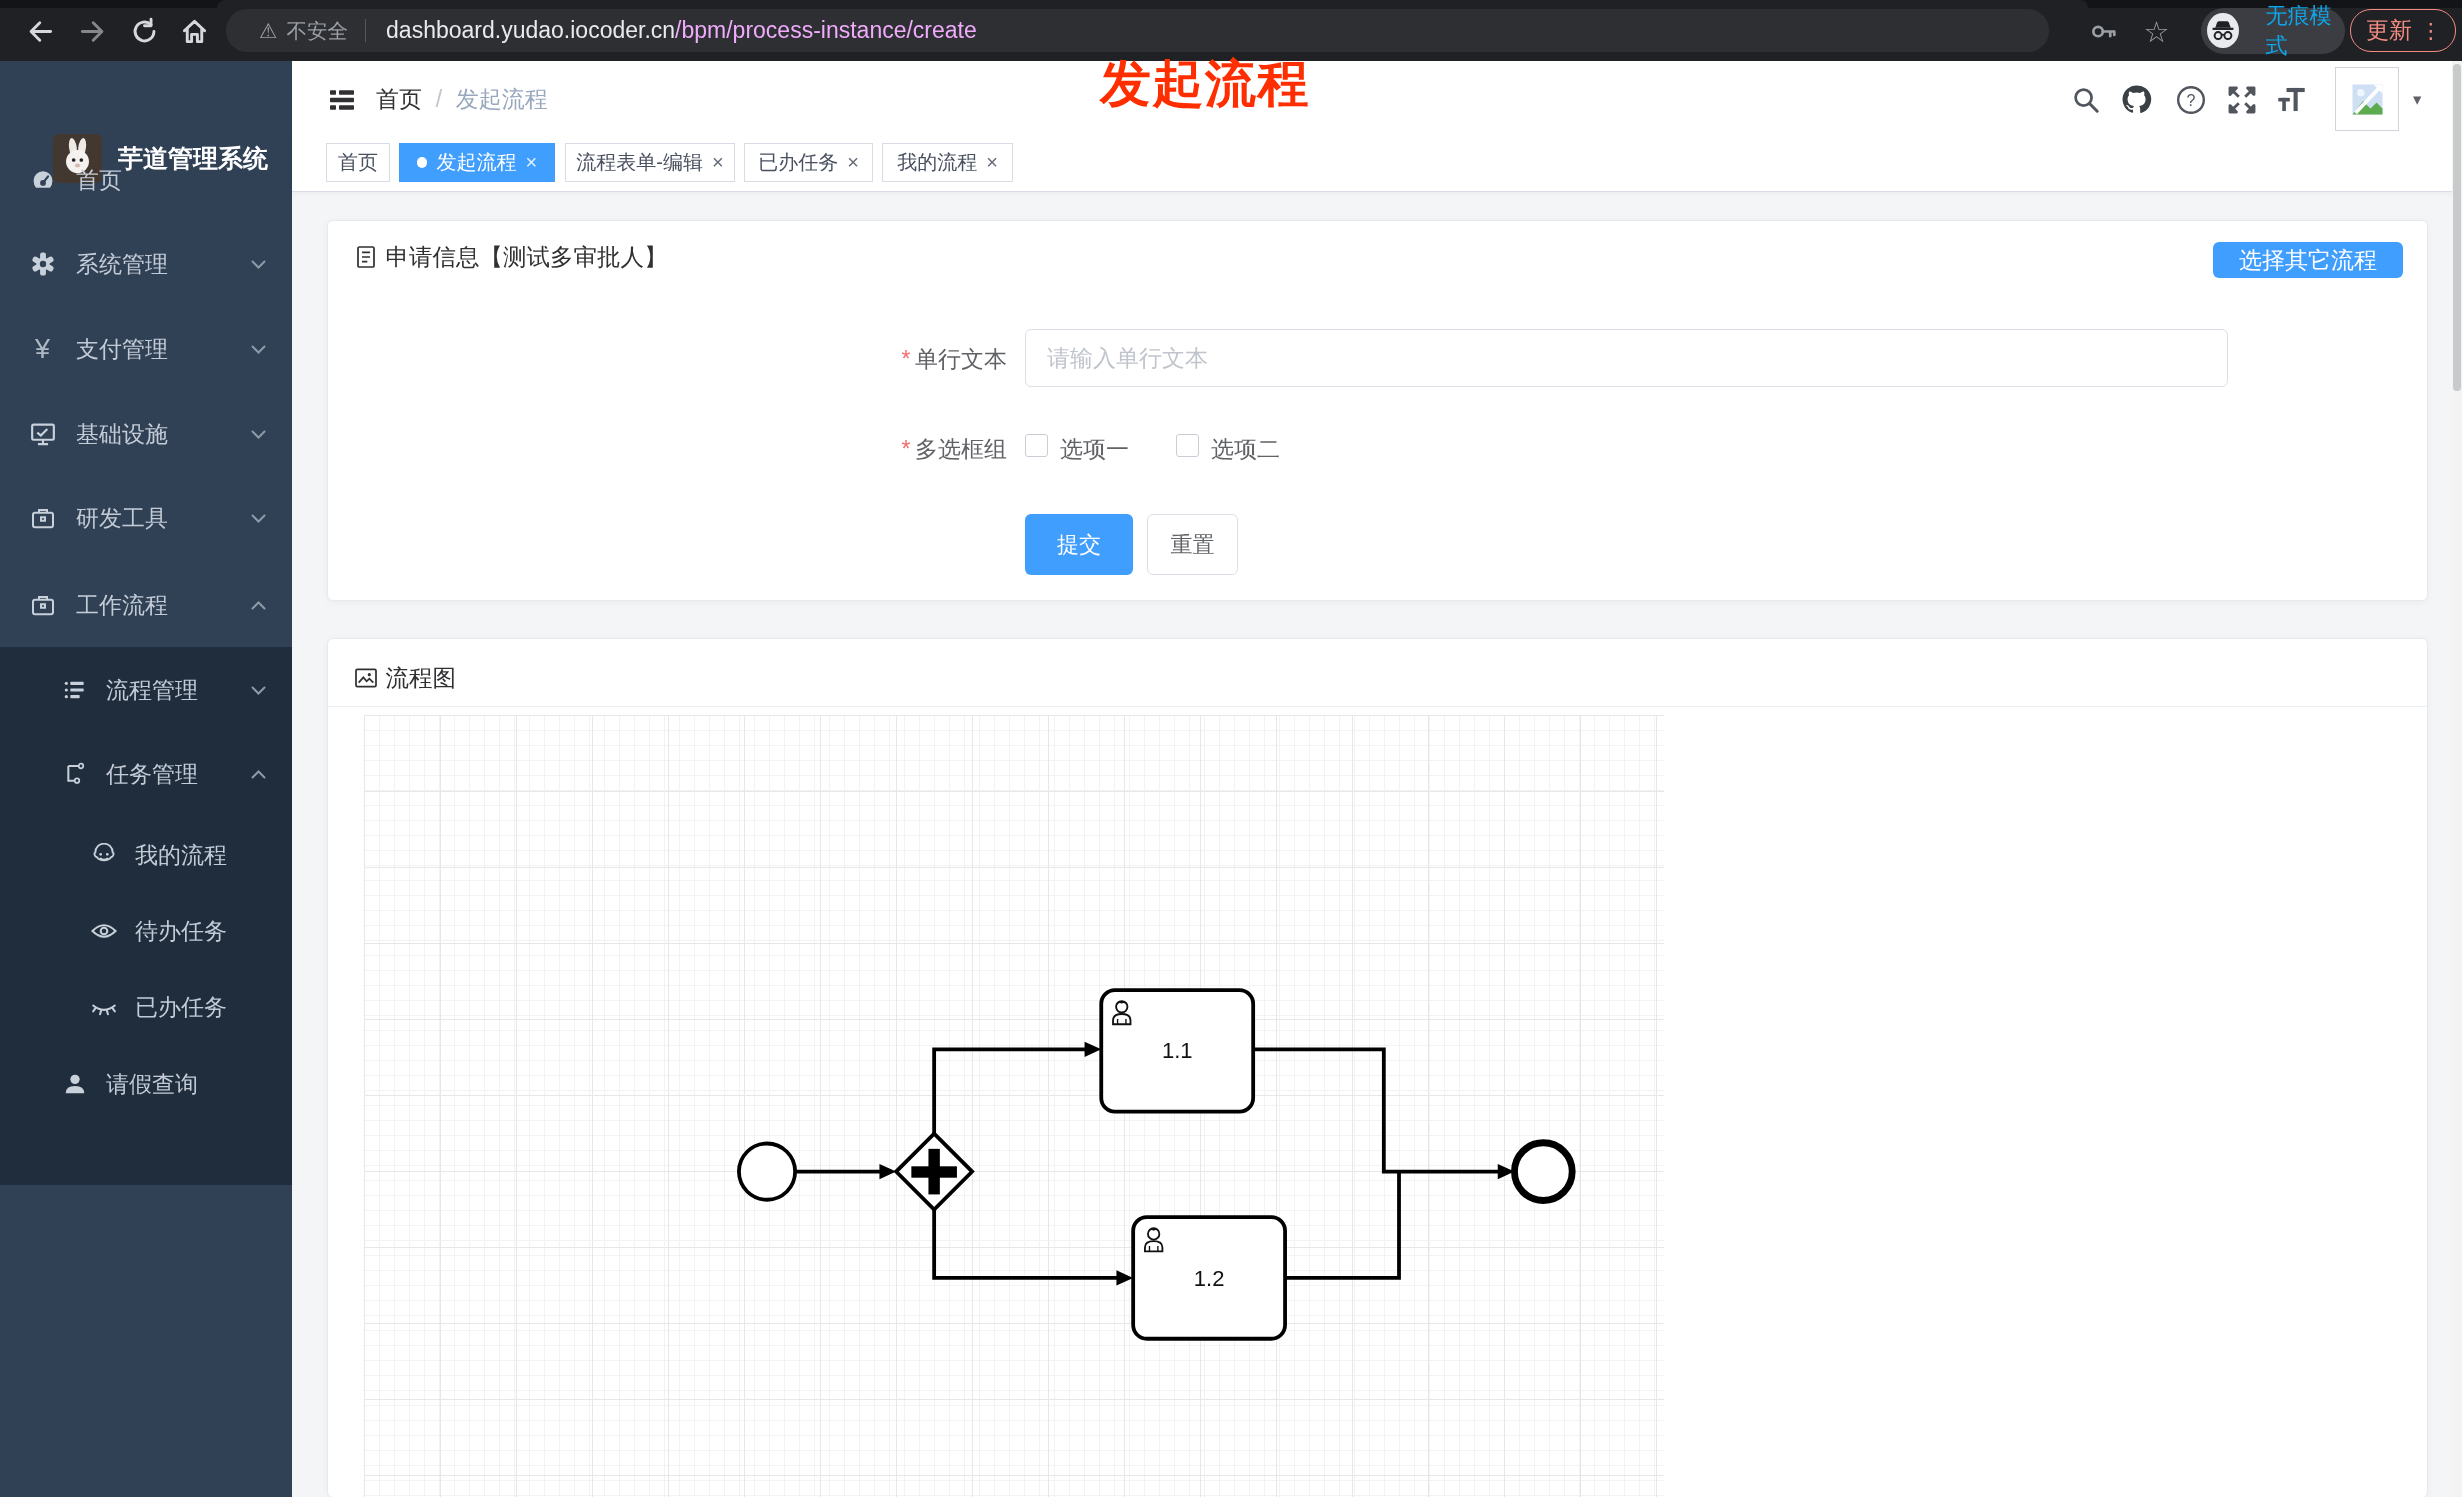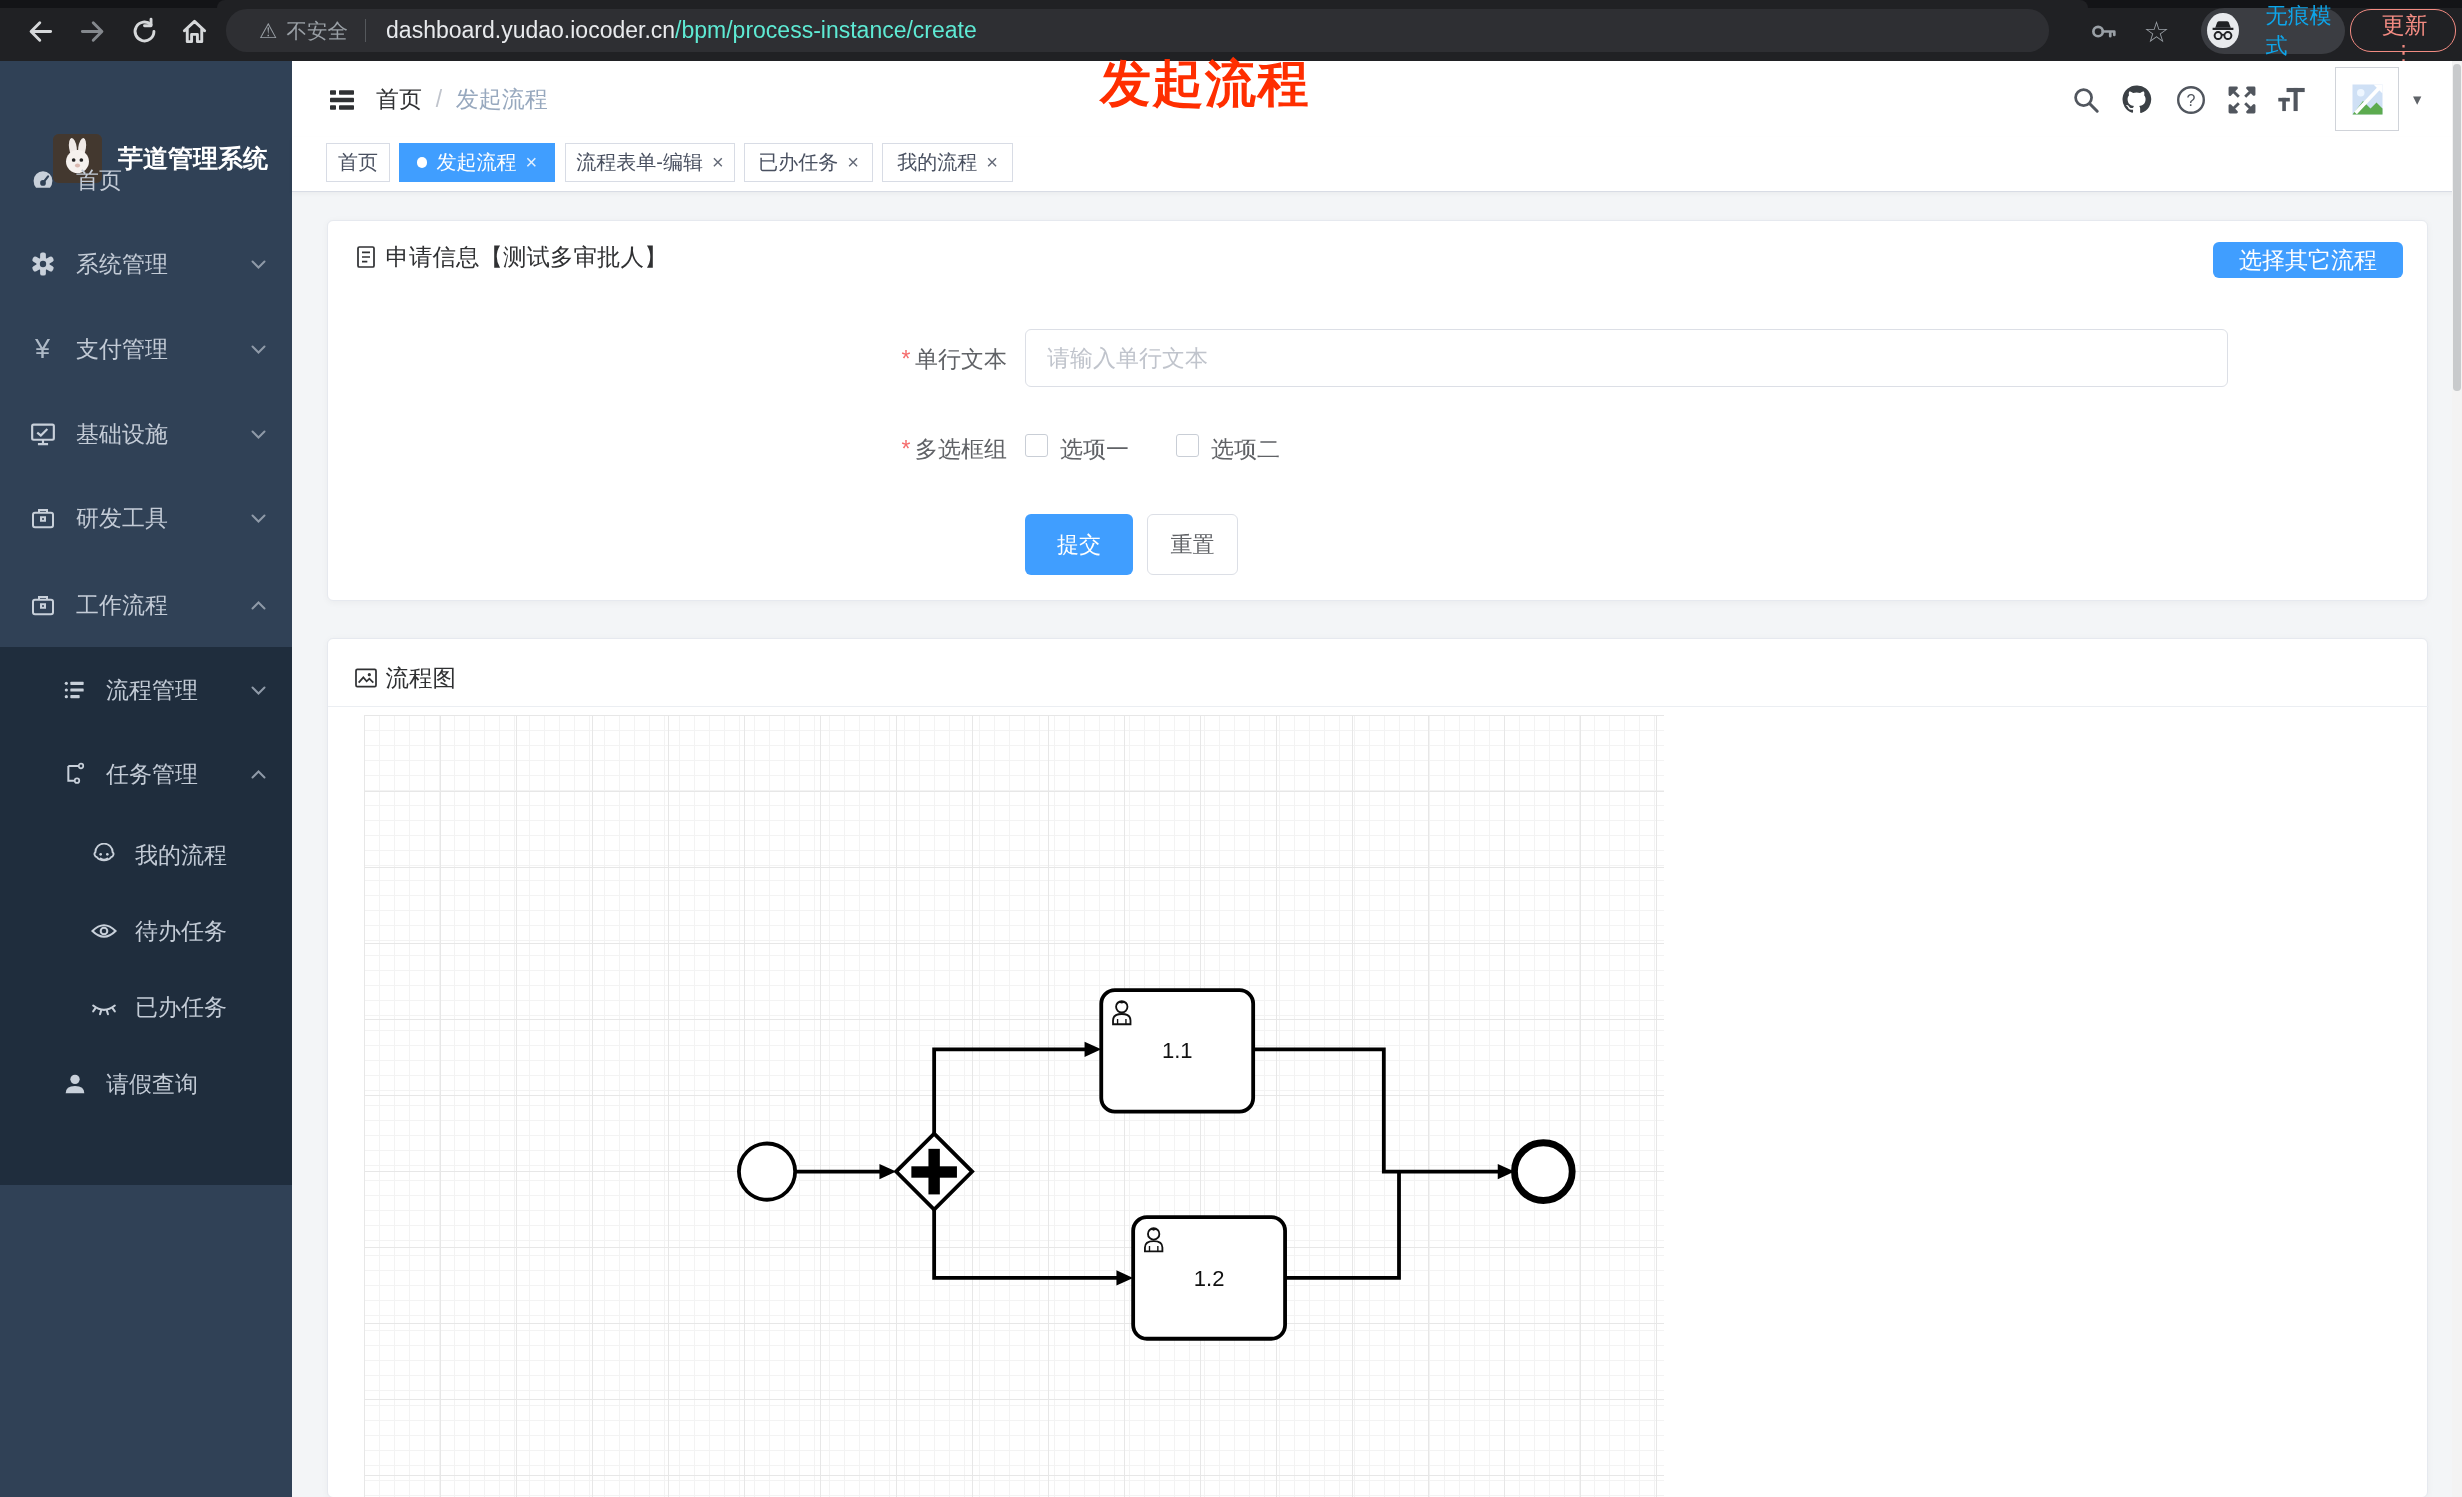--- a/index.html
+++ b/index.html
@@ -11,25 +11,25 @@
   
   #chrome{left:0;top:0;width:2462px;height:61px;background:#202124;}
   #chrome-topstrip{left:0;top:0;width:2462px;height:7.6px;background:#131417;}
   #chrome-tab{left:217px;top:0;width:1871px;height:7.6px;background:#202124;border-radius:10.6px 10.6px 0 0;}
   .navbtn{width:39px;height:39px;top:12px;display:flex;align-items:center;justify-content:center;}
   #urlbar{left:226px;top:9px;width:1823px;height:43px;background:#2e2f33;border-radius:21px;display:flex;align-items:center;color:#9aa0a6;}
   #urlbar .warn{font-size:20.5px;margin-left:33px;color:#9aa0a6;}
   #urlbar .sec{font-size:20.5px;margin-left:9px;color:#9aa0a6;}
   #urlbar .divider{width:1.5px;height:23px;background:#55585c;margin:0 20px 0 16.7px;}
   #urlbar .host{font-size:23px;color:#e8eaed;}
-  #urlbar .path{font-size:23px;color:#5eead4;}
+  #urlbar .path{font-size:23px;color:#f0abfc;}
   #incog{left:2201px;top:7.6px;width:144px;height:46px;border-radius:23px;background:#3b3d42;display:flex;align-items:center;}
   #incog .bubble{width:35px;height:35px;border-radius:50%;background:#e8eaed;margin-left:6px;display:flex;align-items:center;justify-content:center;}
   #incog .lbl{color:#0ea5e9;font-size:22px;margin-left:27px;font-family:Liberation Serif, serif;}
-  #updatepill{left:2350px;top:9px;width:106px;height:43px;border:1.5px solid #f28b82;border-radius:21px;display:flex;align-items:center;justify-content:space-between;padding:0 12px 0 15px;flex-direction:column;}
+  #updatepill{left:2350px;top:9px;width:106px;height:43px;border:1.5px solid #f28b82;border-radius:21px;display:flex;align-items:center;justify-content:space-between;padding:0 12px 0 15px;}
   #updatepill .u{color:#f28b82;font-size:23px;}
   #updatepill .k{color:#f28b82;font-size:21px;letter-spacing:1.5px;}
   .glyphbtn{color:#9aa0a6;}
 
   
   #sidebar{left:0;top:61px;width:292px;height:1437px;background:#304156;}
   #side-sub-bg{left:0;top:586px;width:292px;height:538px;background:#1f2d3d;}
   #logo-img{left:53px;top:73px;width:49px;height:49px;border-radius:6px;background:#4a3f3a;overflow:hidden;}
   #logo-title{left:118px;top:73px;height:49px;display:flex;align-items:center;color:#ffffff;font-size:25px;font-weight:bold;}
   .side-item{left:0;width:292px;height:76px;display:flex;align-items:center;color:#c3cbd6;font-size:23px;cursor:pointer;}

